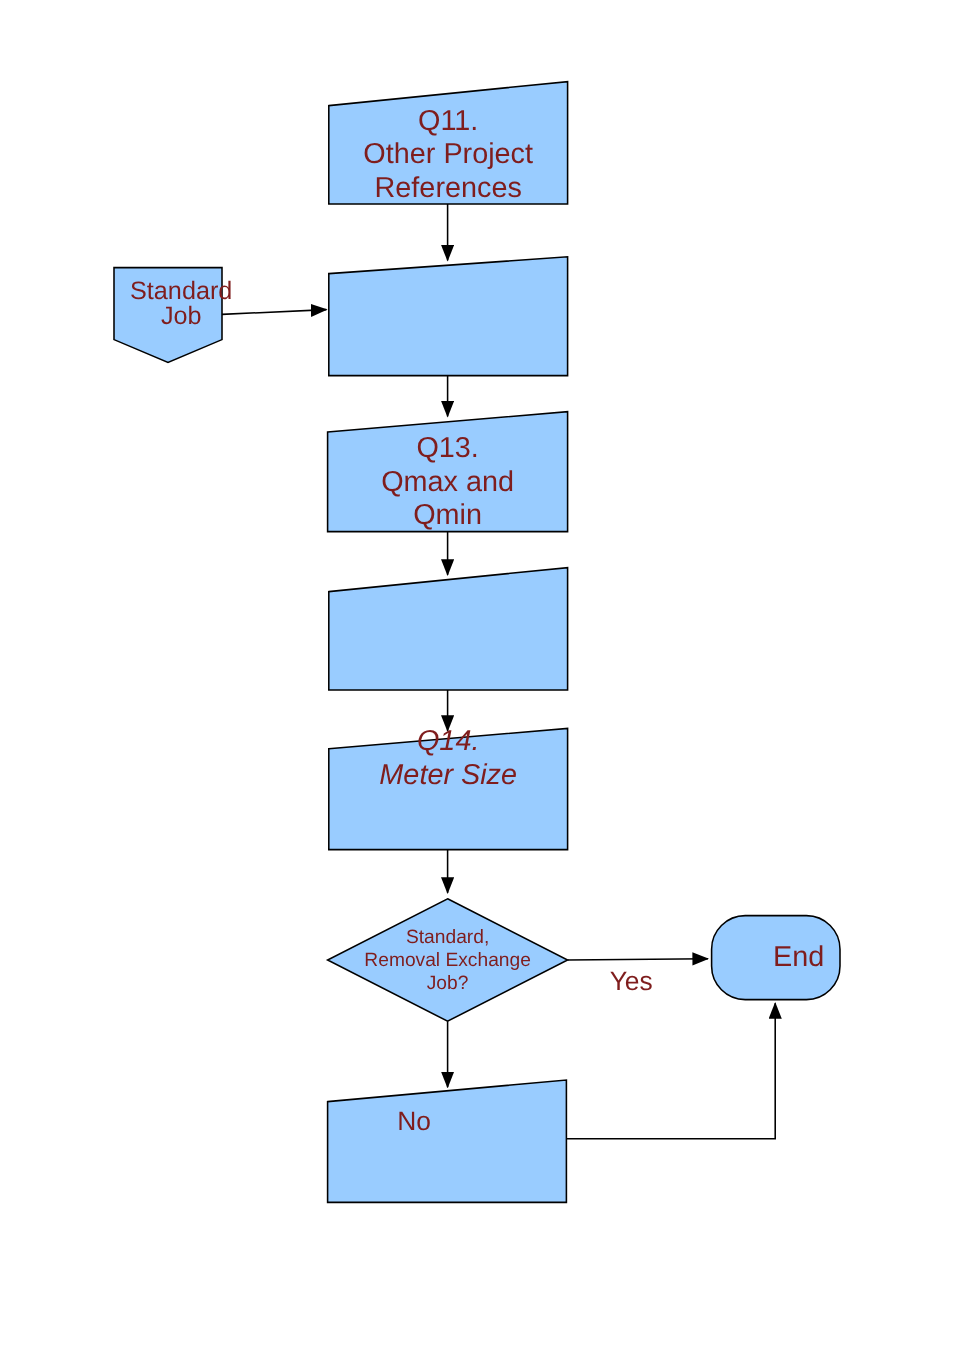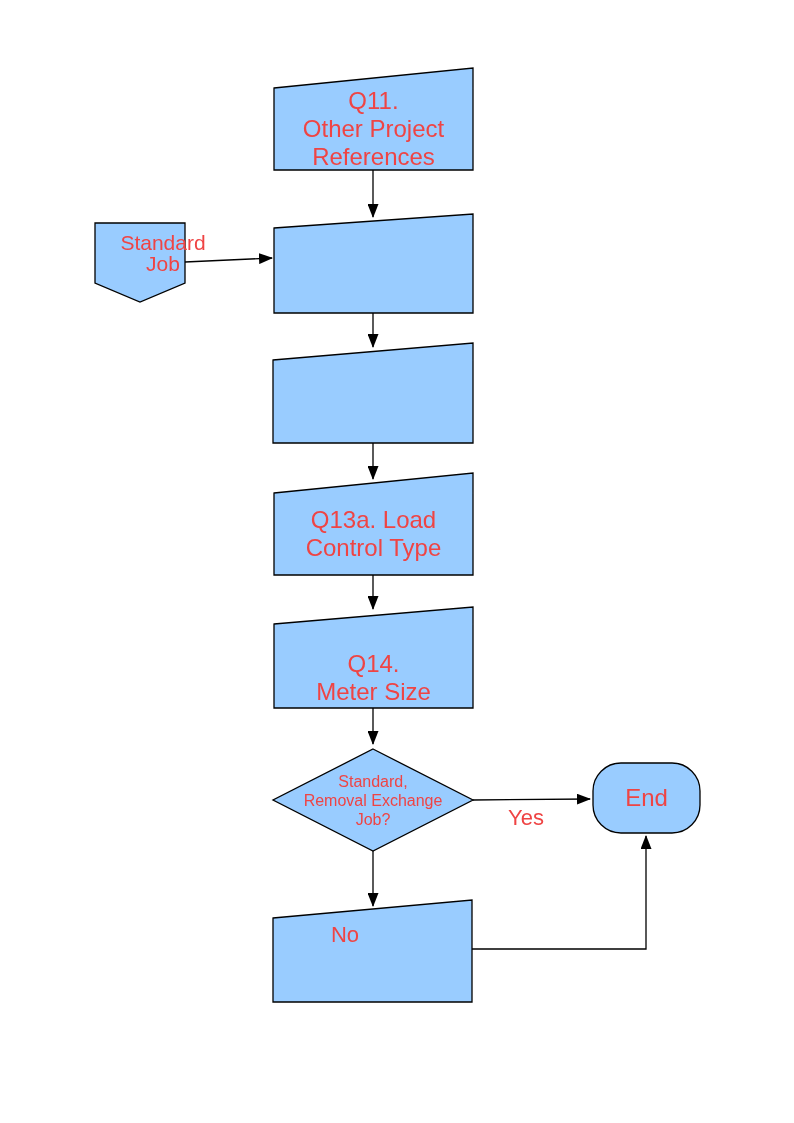--- a/index.html
+++ b/index.html
@@ -30,21 +30,21 @@
     stroke: var(--edge-color, #000000);
     stroke-width: 1.3;
   }
   .label {
     position: absolute;
     display: flex;
     align-items: center;
     justify-content: center;
     text-align: center;
     white-space: pre-line;
-    color: #ef4444;
+    color: #7f1d1d;
     pointer-events: none;
   }
   .node-text {
     font-size: 24px;
     line-height: 28px;
   }
   .pentagon-text {
     font-size: 21px;
     line-height: 21px;
   }
@@ -87,35 +87,36 @@
     <polygon class="shape" points="274,624 473,607 473,708 274,708"></polygon>
     <polygon class="shape" points="373,749 473,800 373,851 273,800"></polygon>
     <rect class="shape" x="593" y="763" width="107" height="70" rx="28" ry="28"></rect>
     <polygon class="shape" points="273,918 472,900 472,1002 273,1002"></polygon>
   </svg>
 
   <div class="label node-text" style="left:274px; top:88px; width:199px; height:82px;">Q11.
 Other Project
 References</div>
 
-  <div class="label pentagon-text" style="left:95px; top:223px; width:112px; height:60px;margin-left:12px;">Standard
+  <div class="label pentagon-text" style="left:95px; top:223px; width:112px; height:60px;">Standard
 Job</div>
 
 
+  <div class="label node-text" style="left:273px; top:360px; width:200px; height:83px;">Q13.
+Qmax and
+Qmin</div>
 
-  <div class="label node-text" style="left:274px; top:493px; width:199px; height:82px;">Q13a. Load
-Control Type</div>
 
-  <div class="label node-text" style="left:274px; top:636px; width:199px; height:84px;">Q14.
+  <div class="label node-text" style="left:274px; top:590px; width:199px; height:84px;font-style:italic;">Q14.
 Meter Size</div>
 
   <div class="label decision-text" style="left:273px; top:749px; width:200px; height:102px;">Standard,
 Removal Exchange
 Job?</div>
 
-  <div class="label node-text" style="left:593px; top:763px; width:107px; height:70px;">End</div>
+  <div class="label node-text" style="left:593px; top:763px; width:107px; height:70px;padding-left:19px;">End</div>
 
 
   <div class="label edge-text" style="left:498px; top:804px; width:56px; height:28px;">Yes</div>
 
   <div class="label edge-text" style="left:327px; top:921px; width:36px; height:28px;">No</div>
 
 </div>
 
 </body></html>

